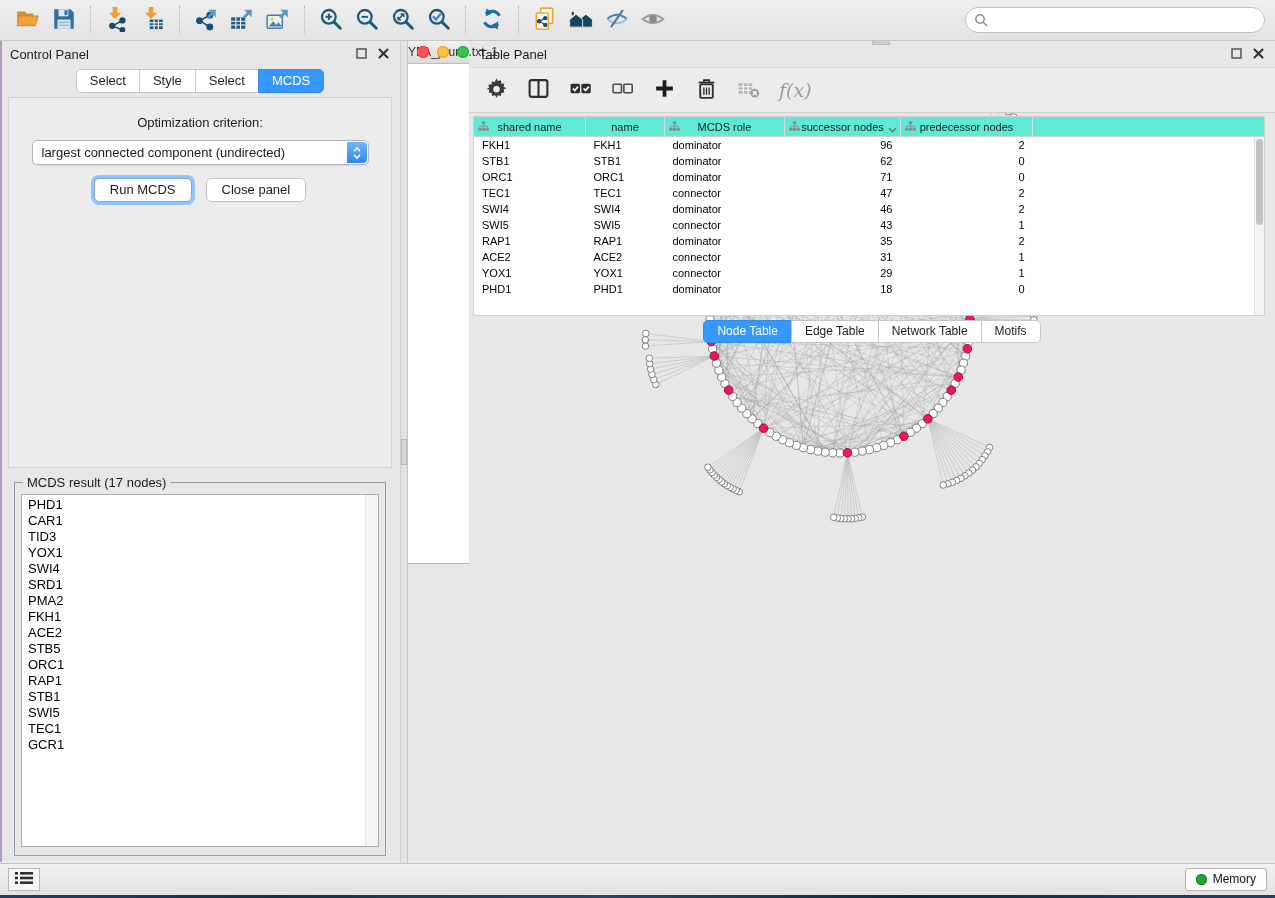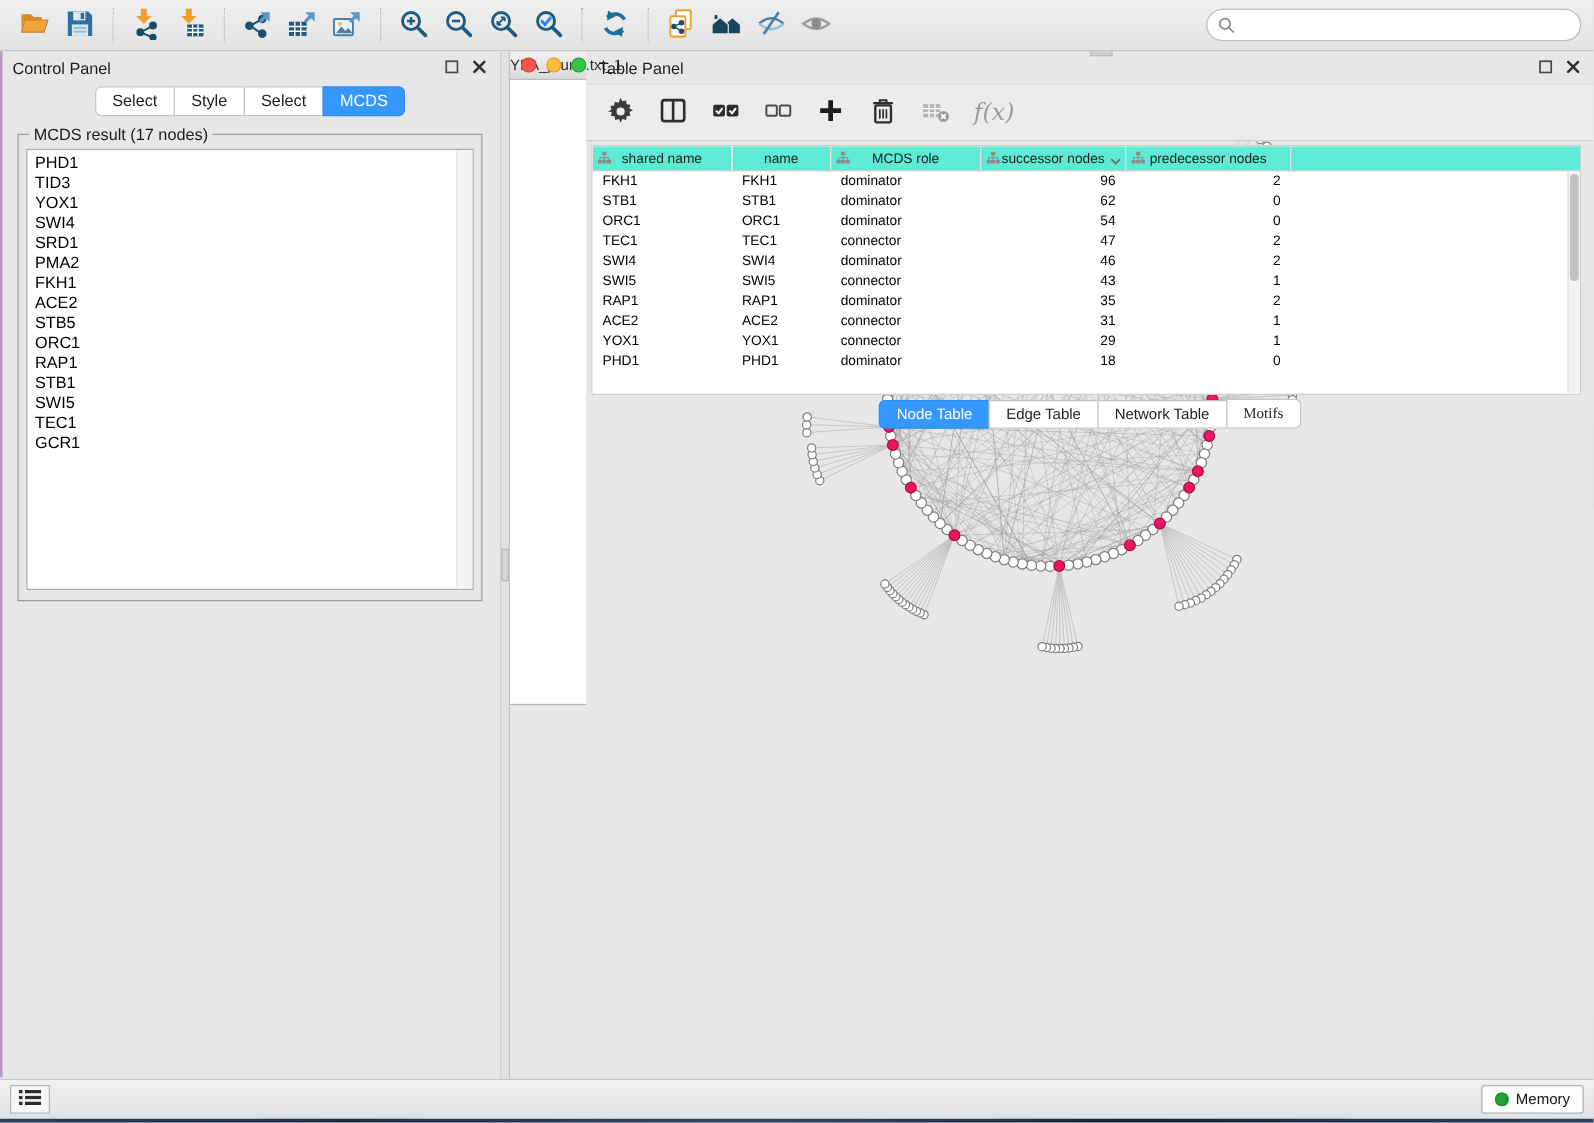--- a/index.html
+++ b/index.html
@@ -270,26 +270,43 @@
         </span>
       </div>
 
       <div class="cp-tabs" id="cp-tabs">
           <button class="seg-tab">Select</button>
           <button class="seg-tab">Style</button>
           <button class="seg-tab">Select</button>
           <button class="seg-tab active">MCDS</button>
         </div>
 
+      <div class="cp-box">
+        <div class="cp-optlabel">Optimization criterion:</div>
+        <div class="cp-select">
+          <span>largest connected component (undirected)</span>
+          <span class="stepper">
+            <svg width="10" height="14" viewBox="0 0 10 14">
+                <path d="M2 5.2 L5 2 L8 5.2" fill="none" stroke="#fff" stroke-width="1.6"></path>
+                <path d="M2 8.8 L5 12 L8 8.8" fill="none" stroke="#fff" stroke-width="1.6"></path>
+              </svg>
+          </span>
+        </div>
+        <div class="cp-btnrow">
+          <button class="btn focus">Run MCDS</button>
+          <button class="btn">Close panel</button>
+        </div>
+      </div>
 
       <div class="mcds-fieldset">
         <span class="mcds-legend">MCDS result (17 nodes)</span>
         <div class="mcds-listwrap">
           <ul class="mcds-list" id="mcds-list">
               <li>PHD1</li>
+              <li>CAR1</li>
               <li>TID3</li>
               <li>YOX1</li>
               <li>SWI4</li>
               <li>SRD1</li>
               <li>PMA2</li>
               <li>FKH1</li>
               <li>ACE2</li>
               <li>STB5</li>
               <li>ORC1</li>
               <li>RAP1</li>
@@ -1185,21 +1202,21 @@
                     <td>STB1</td>
                     <td>dominator</td>
                     <td class="num">62</td>
                     <td class="num">0</td>
                     <td></td>
                   </tr>
                   <tr>
                     <td>ORC1</td>
                     <td>ORC1</td>
                     <td>dominator</td>
-                    <td class="num">54</td>
+                    <td class="num">71</td>
                     <td class="num">0</td>
                     <td></td>
                   </tr>
                   <tr>
                     <td>TEC1</td>
                     <td>TEC1</td>
                     <td>connector</td>
                     <td class="num">47</td>
                     <td class="num">2</td>
                     <td></td>
@@ -1255,21 +1272,21 @@
                 </tbody>
             </table>
             <div class="tp-scroll">
               <div class="tp-thumb"></div>
             </div>
           </div>
           <div class="tp-tabs" id="tp-tabs">
               <button class="seg-tab active" style="font-size: 12px;">Node Table</button>
               <button class="seg-tab" style="font-size: 12px;">Edge Table</button>
               <button class="seg-tab" style="font-size: 12px;">Network Table</button>
-              <button class="seg-tab" style="font-size: 12px; font-family: Liberation Serif, serif;">Motifs</button>
+              <button class="seg-tab" style="font-size: 12px;">Motifs</button>
             </div>
         </div>
       </div>
 
     </div>
   </div>
 
   <div class="statusbar">
     <button class="menu-btn">
       <span>

